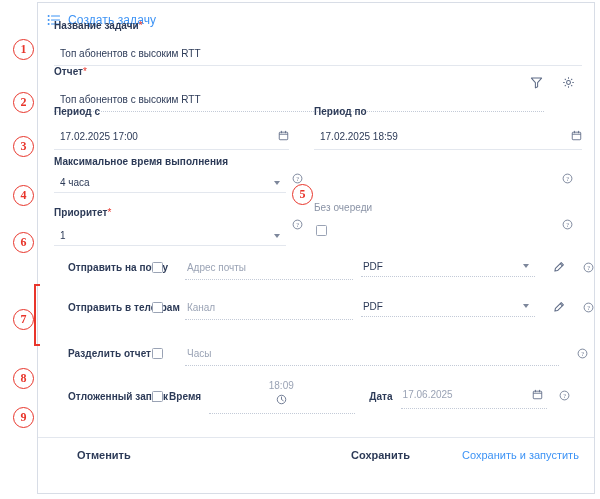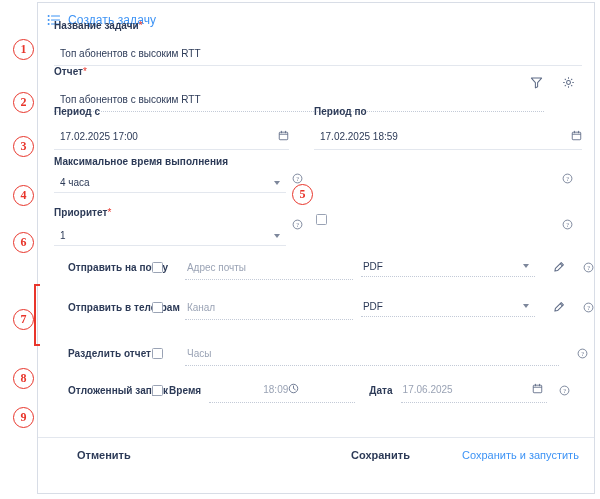--- a/index.html
+++ b/index.html
@@ -198,20 +198,21 @@
   <div class="row" style="left:254px;top:213px;">
     <span class="ico">
       <svg width="11" height="11" viewBox="0 0 14 14">
         <circle cx="7" cy="7" r="5.6" fill="none" stroke="#5d6a85" stroke-width="1"></circle>
         <text x="7" y="9.9" font-size="7.6" text-anchor="middle" fill="#5d6a85" font-family="Liberation Serif, serif">?</text>
       </svg>
     </span>
   </div>
 
   <div class="row" style="left:276px;top:199px;width:232px;">
+    <div class="fld-label weak">Без очереди</div>
     <div style="margin-top:9px;padding-left:2px;">
       <span class="chk"></span>
     </div>
   </div>
   <div class="row" style="left:524px;top:213px;">
     <span class="ico">
       <svg width="11" height="11" viewBox="0 0 14 14">
         <circle cx="7" cy="7" r="5.6" fill="none" stroke="#5d6a85" stroke-width="1"></circle>
         <text x="7" y="9.9" font-size="7.6" text-anchor="middle" fill="#5d6a85" font-family="Liberation Serif, serif">?</text>
       </svg>
@@ -277,21 +278,21 @@
         <circle cx="7" cy="7" r="5.6" fill="none" stroke="#5d6a85" stroke-width="1"></circle>
         <text x="7" y="9.9" font-size="7.6" text-anchor="middle" fill="#5d6a85" font-family="Liberation Serif, serif">?</text>
       </svg>
     </span>
   </div>
 
   <div class="row" style="left:-4px;top:375px;width:560px;display:flex;align-items:center;">
     <span class="fld-label" style="width:110px;text-align:left;padding-left:34px;box-sizing:border-box;">Отложенный запуск</span>
     <span class="chk" style="margin-left:8px;"></span>
     <span class="fld-label" style="margin-left:6px;">Время</span>
-    <span class="uline dot" style="width:140px;margin-left:8px;padding:2px 4px 4px 2px;display:flex;align-items:center;justify-content:center;">
+    <span class="uline dot" style="width:140px;margin-left:8px;padding:2px 4px 4px 2px;display:flex;align-items:center;justify-content:center;flex-direction:column;">
       <span class="fld-val ph">18:09</span>
       <span>
         <svg width="11" height="11" viewBox="0 0 14 14">
           <circle cx="7" cy="7" r="5.4" fill="none" stroke="#5d6a85" stroke-width="1.1"></circle>
           <path d="M7 3.8V7l2.2 1.5" fill="none" stroke="#5d6a85" stroke-width="1.1" stroke-linecap="round"></path>
         </svg>
       </span>
     </span>
     <span class="fld-label" style="margin-left:14px;">Дата</span>
     <span class="uline dot" style="width:140px;margin-left:8px;padding:2px 4px 4px 2px;display:flex;align-items:center;justify-content:space-between;">

